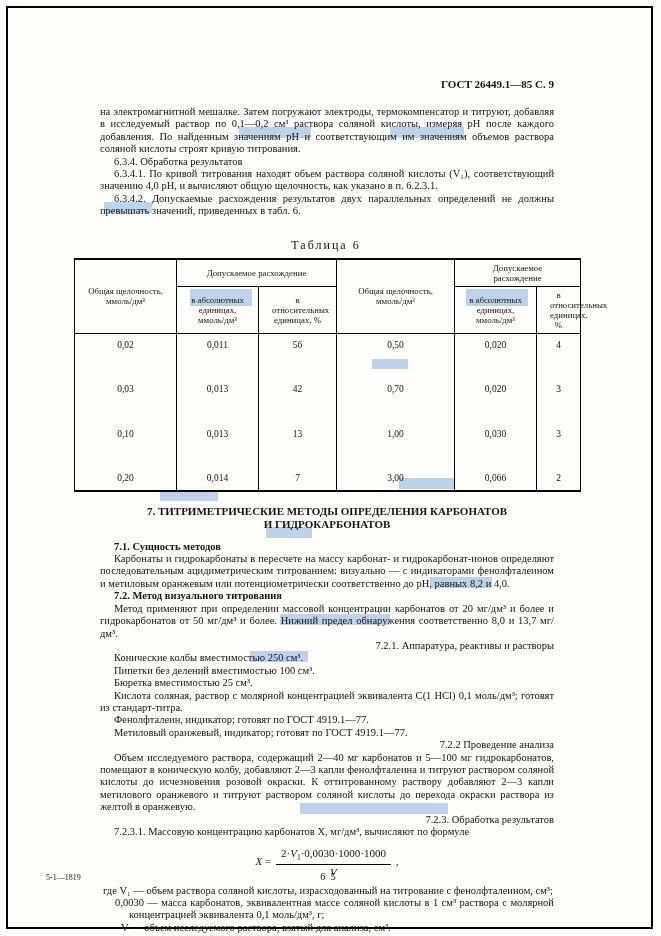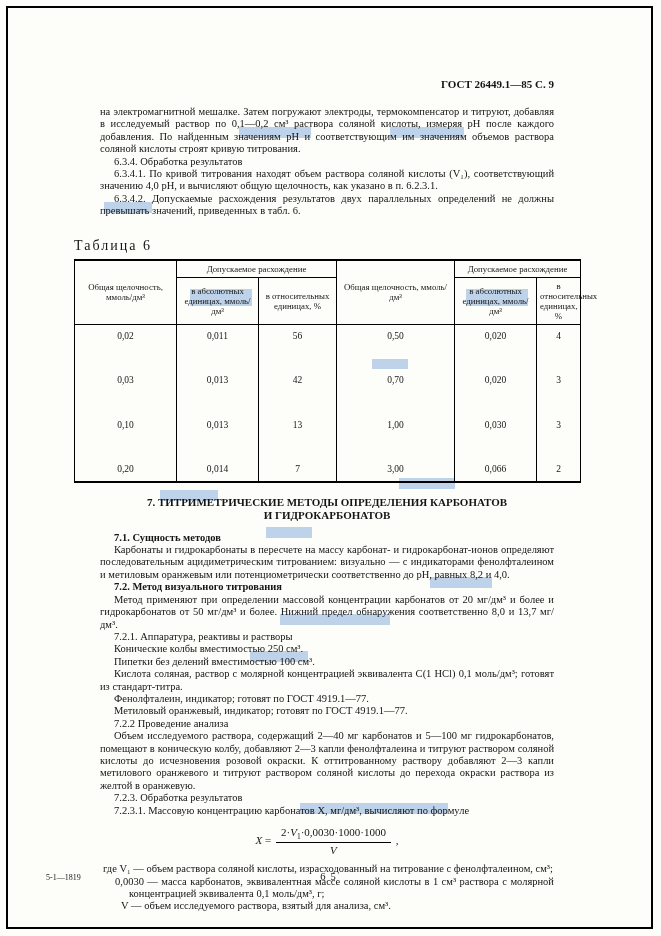--- a/index.html
+++ b/index.html
@@ -24,35 +24,35 @@
     text-align:right;font-weight:bold;font-size:11px;margin:0 0 16px 0;
   }
   p.body{
     margin:0;font-size:10.5px;line-height:12.4px;text-align:justify;
   }
   .ind{text-indent:14px;}
   .sub-h{
     margin:0;font-weight:bold;font-size:10.5px;line-height:12.4px;text-indent:14px;
   }
   .plain-h{
-    margin:0;font-size:10.5px;line-height:12.4px;text-indent:14px;
+    margin:0;font-size:10.5px;line-height:12.4px;text-indent:14px;text-align:right;
   }
   .tblwrap{margin-left:-26px;width:506px;}
   .tbl-caption{
-    text-align:left;font-size:14px;letter-spacing:2px;margin:20px 2px 5px 0;
+    text-align:center;font-size:12px;letter-spacing:2px;margin:20px 2px 5px 0;
   }
   table.t6{
     border-collapse:collapse;width:506px;table-layout:fixed;
     border-top:2px solid #000;border-bottom:2px solid #000;
     font-size:8.8px;line-height:10px;
   }
   table.t6 th{
     border-left:1px solid #000;border-right:1px solid #000;
     font-weight:normal;text-align:center;vertical-align:middle;
-    padding:3px 3px;
+    padding:3px 13px;
   }
   table.t6 thead tr:first-child th.span-h{border-bottom:1px solid #000;}
   table.t6 thead tr:last-child th{border-bottom:1px solid #000;}
   table.t6 th.rspan{border-bottom:1px solid #000;}
   table.t6 td{
     border-left:1px solid #000;border-right:1px solid #000;
     text-align:center;font-size:9.5px;line-height:12.5px;padding:16px 3px;
   }
   table.t6 tbody tr:first-child td{padding-top:5px;}
   table.t6 tbody tr:last-child td{padding-bottom:5px;}
@@ -173,20 +173,21 @@
 
     <p class="sub-h">7.1. Сущность методов</p>
     <p class="body ind">Карбонаты и гидрокарбонаты в пересчете на массу карбонат- и гидрокарбонат-ионов определяют последовательным ацидиметрическим титрованием: визуально — с индикаторами фенолфталеином и метиловым оранжевым или потенциометрически соответственно до рН, равных 8,2 и 4,0.</p>
 
     <p class="sub-h">7.2. Метод визуального титрования</p>
     <p class="body ind">Метод применяют при определении массовой концентрации карбонатов от 20 мг/дм³ и более и гидрокарбонатов от 50 мг/дм³ и более. Нижний предел обнаружения соответственно 8,0 и 13,7 мг/дм³.</p>
 
     <p class="plain-h">7.2.1. Аппаратура, реактивы и растворы</p>
     <p class="body ind">Конические колбы вместимостью 250 см³.</p>
     <p class="body ind">Пипетки без делений вместимостью 100 см³.</p>
+    <p class="body ind">Бюретка вместимостью 25 см³.</p>
     <p class="body ind">Кислота соляная, раствор с молярной концентрацией эквивалента С(1 НСl) 0,1 моль/дм³; готовят из стандарт-титра.</p>
     <p class="body ind">Фенолфталеин, индикатор; готовят по ГОСТ 4919.1—77.</p>
     <p class="body ind">Метиловый оранжевый, индикатор; готовят по ГОСТ 4919.1—77.</p>
 
     <p class="plain-h">7.2.2 Проведение анализа</p>
     <p class="body ind">Объем исследуемого раствора, содержащий 2—40 мг карбонатов и 5—100 мг гидрокарбонатов, помещают в коническую колбу, добавляют 2—3 капли фенолфталеина и титруют раствором соляной кислоты до исчезновения розовой окраски. К оттитрованному раствору добавляют 2—3 капли метилового оранжевого и титруют раствором соляной кислоты до перехода окраски раствора из желтой в оранжевую.</p>
 
     <p class="plain-h">7.2.3. Обработка результатов</p>
     <p class="body ind">7.2.3.1. Массовую концентрацию карбонатов X, мг/дм³, вычисляют по формуле</p>
 

